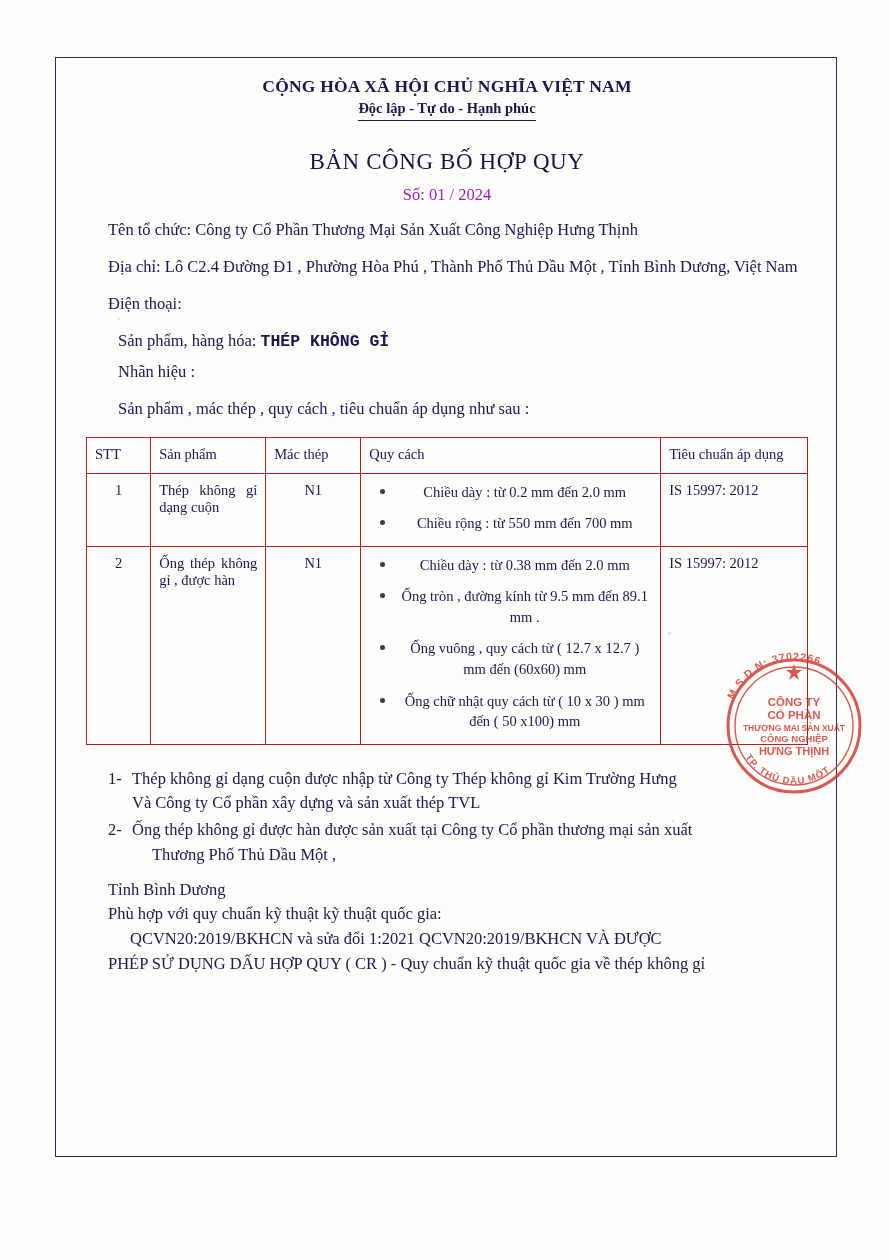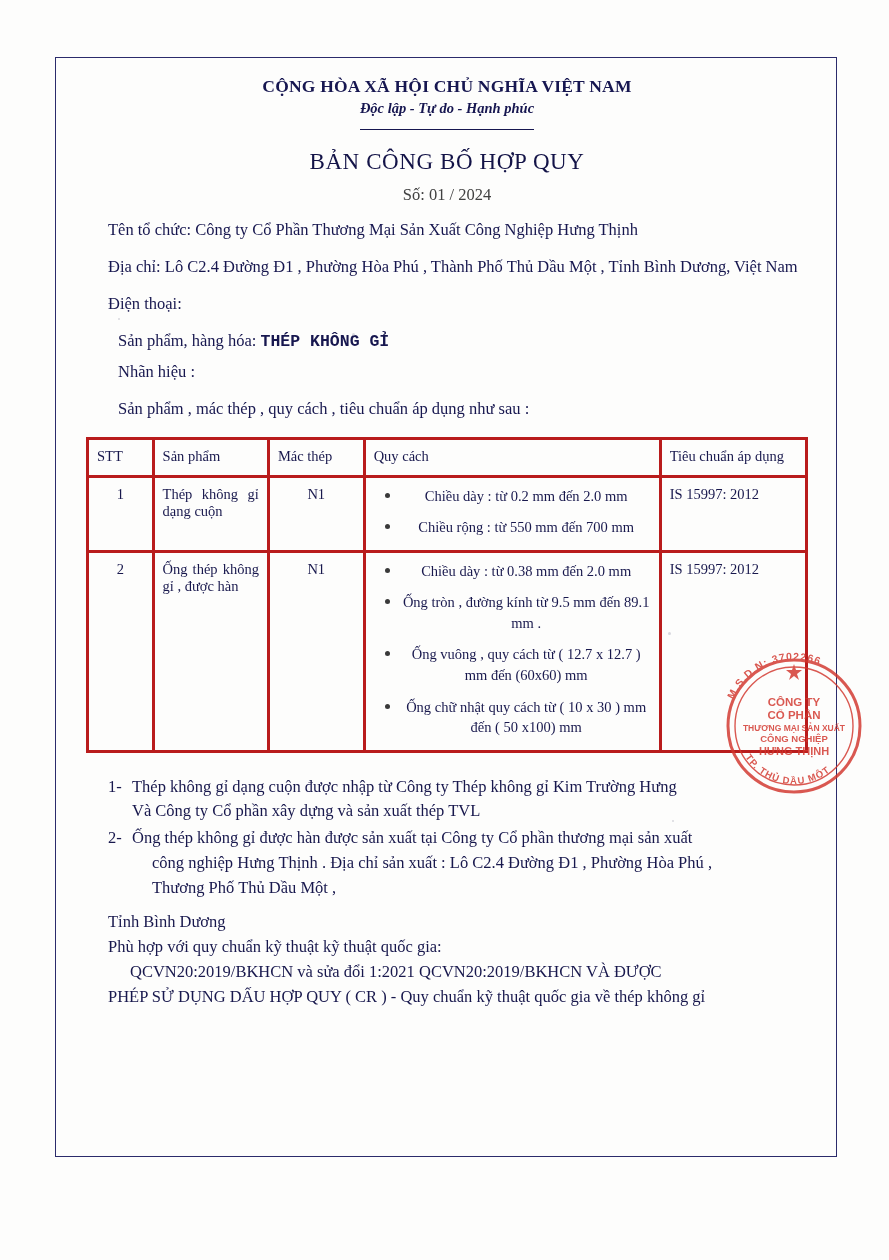--- a/index.html
+++ b/index.html
@@ -47,34 +47,33 @@
     color: #161650;
   }
   .nat-sub {
     font-weight: bold;
     font-size: 14.5px;
     margin-top: 3px;
     color: #161650;
   }
   .nat-sub span.u {
     border-bottom: 1.3px solid #161650;
-    padding-bottom: 13px;
-    font-style: italic;
+    padding-bottom: 4px;
   }
   .main-title {
     font-weight: normal;
     font-size: 23px;
     margin-top: 32px;
     letter-spacing: 0.6px;
     color: #131347;
   }
   .doc-number {
     font-size: 16.5px;
     margin-top: 10px;
-    color: #404040;
+    color: #a21caf;
   }
   .field {
     font-size: 16.5px;
     margin-top: 13px;
     line-height: 1.45;
     padding-left: 22px;
     color: #17174f;
   }
   .field.tight { margin-top: 6px; }
   .field b { font-weight: bold; font-family: Liberation Mono, monospace; }
@@ -83,21 +82,21 @@
   
   table.spec {
     border-collapse: collapse;
     width: 722px;
     margin-top: 16px;
     margin-left: 0px;
     font-size: 14.5px;
     color: #18184d;
   }
   table.spec td, table.spec th {
-    border: 3px solid #b91c1c;
+    border: 1px solid #b91c1c;
     vertical-align: top;
     padding: 8px 8px 10px 8px;
     font-weight: normal;
   }
   table.spec th { text-align: left; }
   th.c-stt, td.c-stt { width: 52px; text-align: center; }
   th.c-prod, td.c-prod { width: 112px; }
   th.c-grade, td.c-grade { width: 90px; text-align: center; }
   th.c-spec, td.c-spec { width: 330px; text-align: center; }
   th.c-std, td.c-std { width: 150px; }
@@ -247,21 +246,20 @@
           <div class="note-num">1-</div>
           <div class="note-text">
             <span class="cont">Thép không gỉ dạng cuộn được nhập từ Công ty Thép không gỉ Kim Trường Hưng</span>
             <span class="cont">Và Công ty Cổ phần xây dựng và sản xuất thép TVL</span>
           </div>
         </div>
         <div class="note-row">
           <div class="note-num">2-</div>
           <div class="note-text">
             <span class="cont">Ống thép không gỉ được hàn được sản xuất tại Công ty Cổ phần thương mại sản xuất</span>
-            <span class="cont ind">công nghiệp Hưng Thịnh . Địa chỉ sản xuất : Lô C2.4 Đường Đ1 , Phường Hòa Phú ,</span>
             <span class="cont ind">Thương Phố Thủ Dầu Một ,</span>
           </div>
         </div>
       </div>
 
       <div class="tail">
         <div>Tỉnh Bình Dương</div>
         <div>Phù hợp với quy chuẩn kỹ thuật kỹ thuật quốc gia:</div>
         <span class="just">QCVN20:2019/BKHCN và sửa đổi 1:2021  QCVN20:2019/BKHCN VÀ ĐƯỢC</span>
         <span class="just nolead">PHÉP SỬ DỤNG DẤU HỢP QUY ( CR ) -  Quy chuẩn kỹ thuật quốc gia về thép không gỉ</span>

